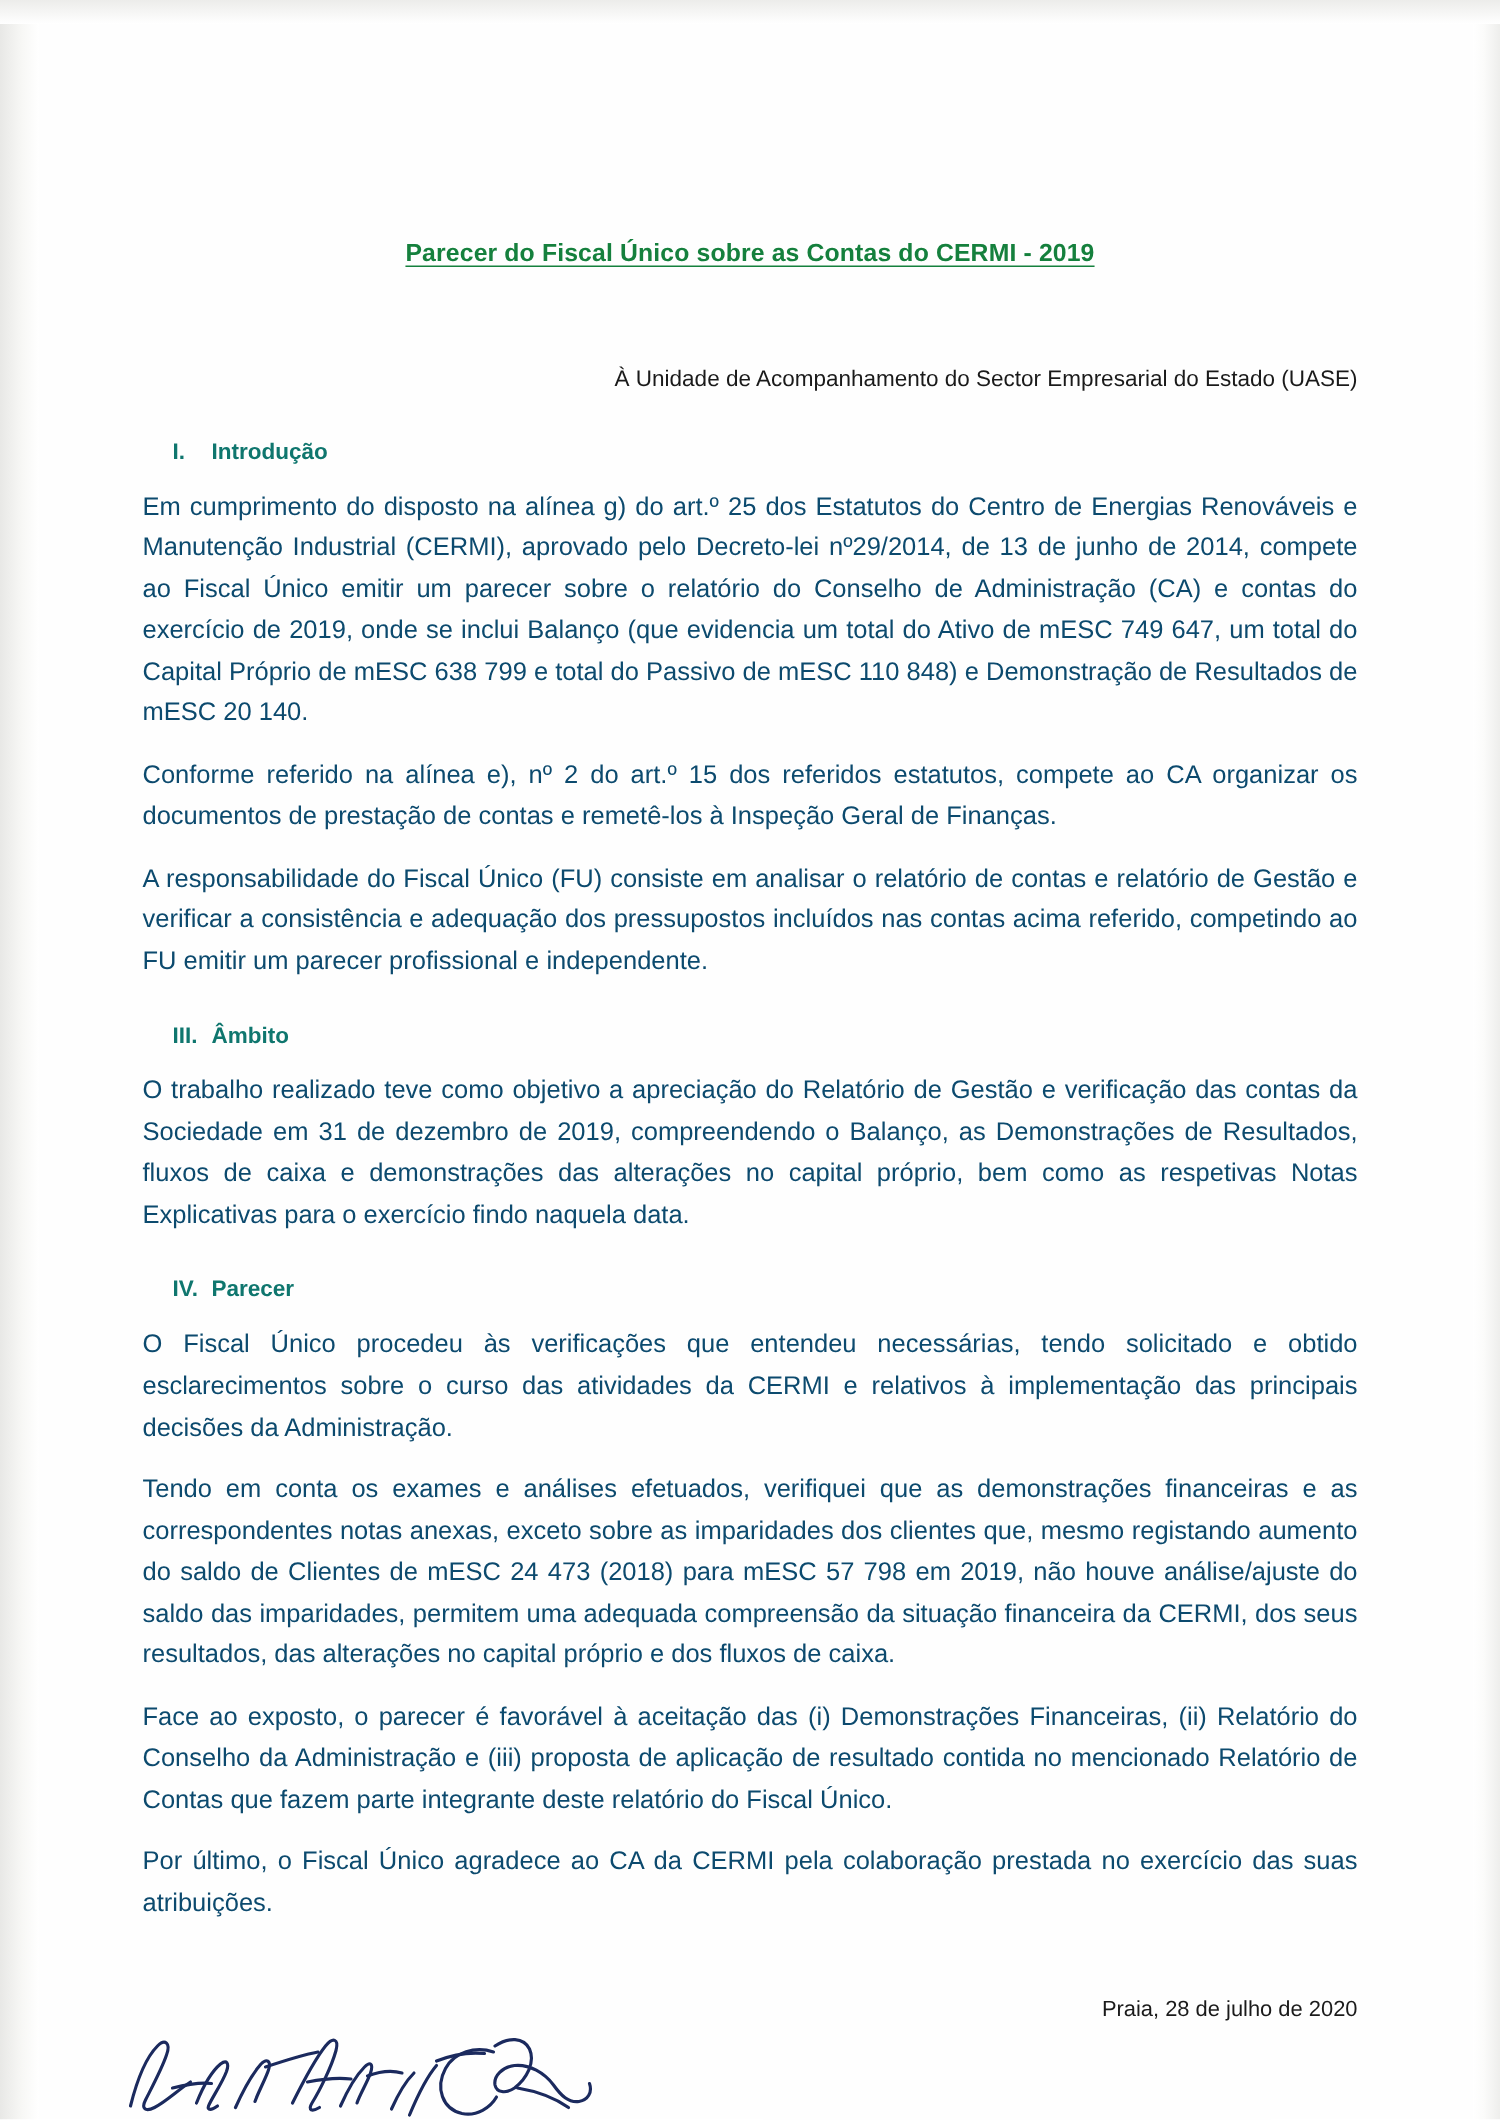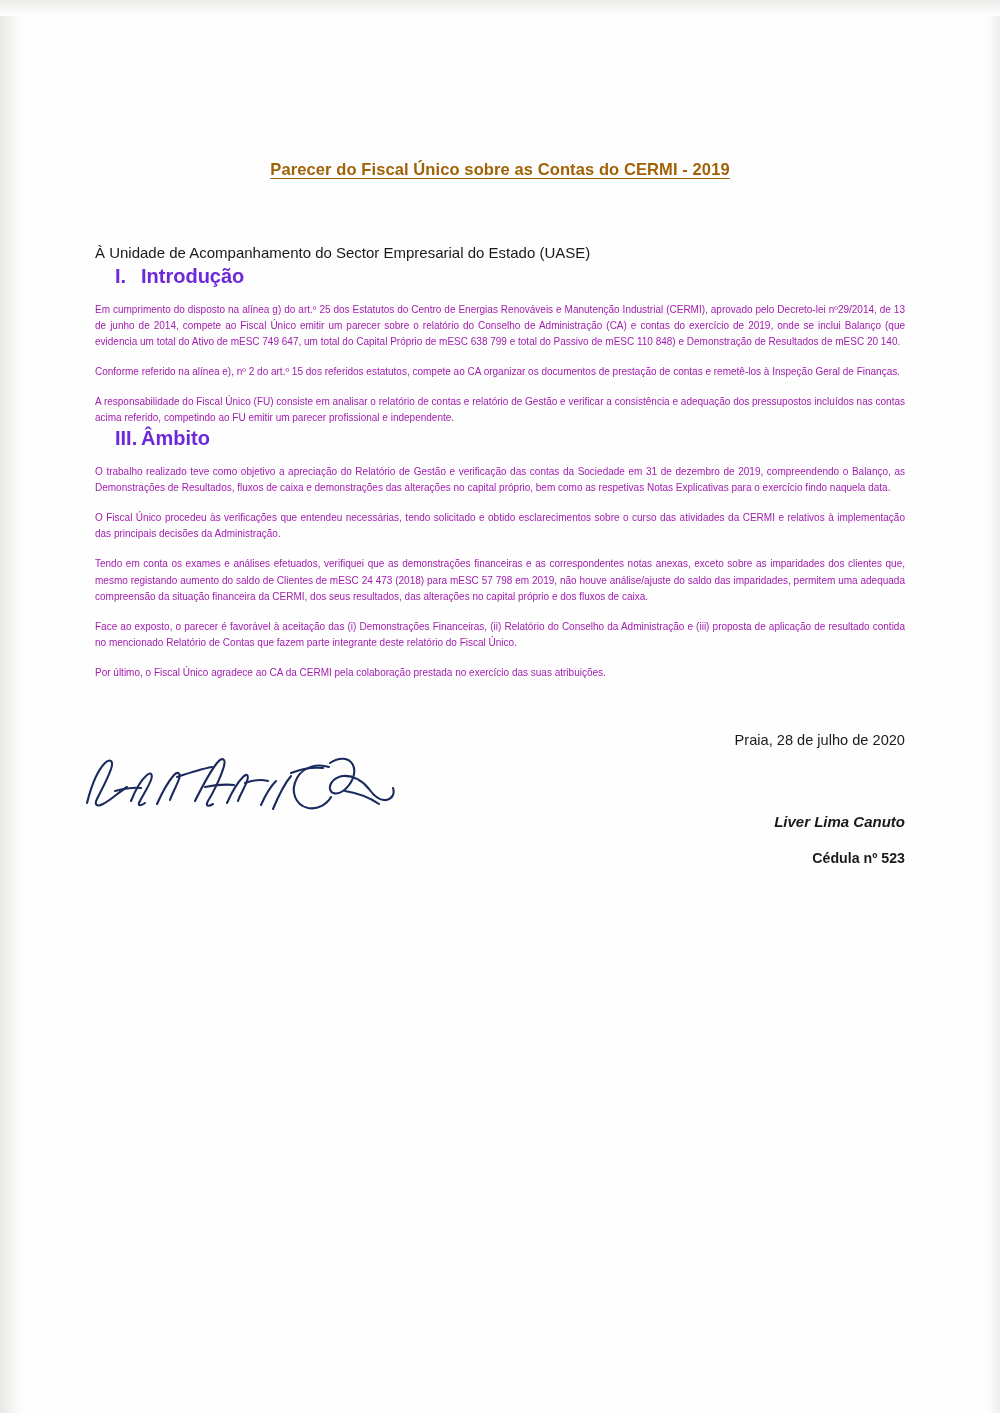--- a/index.html
+++ b/index.html
@@ -51,43 +51,45 @@
     width: 810px;
   }
   .doc-title {
     text-align: center;
     font-size: 16.5px;
     font-weight: bold;
     letter-spacing: .1px;
     text-decoration: underline;
     text-underline-offset: 3px;
     margin-top: 160px;
-    color: #a16207;
+    color: #15803d;
   }
   .addressee {
     margin-top: 63px;
     font-size: 15px;
     line-height: 1.5;
+    text-align: right;
   }
   .section-heading {
-    font-size: 20px;
+    font-size: 15px;
     font-weight: bold;
+    margin-top: 28px;
     padding-left: 20px;
-    color: #6d28d9;
+    color: #0f766e;
   }
   .section-heading .num {
     display: inline-block;
     min-width: 26px;
   }
   p.body {
-    font-size: 10px;
+    font-size: 17px;
     line-height: 1.62;
     text-align: justify;
     margin: 14px 0 0 0;
-    color: #a21caf;
+    color: #0c4a6e;
   }
   .blk-intro { margin-top: 16px; }
   .gap-lg { margin-top: 24px; }
   .sign-block {
     margin-top: 48px;
     font-size: 14.6px;
     line-height: 1.5;
     text-align: right;
   }
   .sign-date { font-size: 14.6px; }
@@ -138,20 +140,23 @@
     <p class="body blk-intro">Em cumprimento do disposto na alínea g) do art.º 25 dos Estatutos do Centro de Energias Renováveis e Manutenção Industrial (CERMI), aprovado pelo Decreto-lei nº29/2014, de 13 de junho de 2014, compete ao Fiscal Único emitir um parecer sobre o relatório do Conselho de Administração (CA) e contas do exercício de 2019, onde se inclui Balanço (que evidencia um total do Ativo de mESC 749 647, um total do Capital Próprio de mESC 638 799 e total do Passivo de mESC 110 848) e Demonstração de Resultados de mESC 20 140.</p>
 
     <p class="body">Conforme referido na alínea e), nº 2 do art.º 15 dos referidos estatutos, compete ao CA organizar os documentos de prestação de contas e remetê-los à Inspeção Geral de Finanças.</p>
     <p class="body gap-lg">A responsabilidade do Fiscal Único (FU) consiste em analisar o relatório de contas e relatório de Gestão e verificar a consistência e adequação dos pressupostos incluídos nas contas acima referido, competindo ao FU emitir um parecer profissional e independente.</p>
 
     <div class="section-heading">
       <span class="num">III.</span><span>Âmbito</span>
     </div>
     <p class="body">O trabalho realizado teve como objetivo a apreciação do Relatório de Gestão e verificação das contas da Sociedade em 31 de dezembro de 2019, compreendendo o Balanço, as Demonstrações de Resultados, fluxos de caixa e demonstrações das alterações no capital próprio, bem como as respetivas Notas Explicativas para o exercício findo naquela data.</p>
 
+    <div class="section-heading">
+      <span class="num">IV.</span><span>Parecer</span>
+    </div>
     <p class="body">O Fiscal Único procedeu às verificações que entendeu necessárias, tendo solicitado e obtido esclarecimentos sobre o curso das atividades da CERMI e relativos à implementação das principais decisões da Administração.</p>
     <p class="body gap-lg">Tendo em conta os exames e análises efetuados, verifiquei que as demonstrações financeiras e as correspondentes notas anexas, exceto sobre as imparidades dos clientes que, mesmo registando aumento do saldo de Clientes de mESC 24 473 (2018) para mESC 57 798 em 2019, não houve análise/ajuste do saldo das imparidades, permitem uma adequada compreensão da situação financeira da CERMI, dos seus resultados, das alterações no capital próprio e dos fluxos de caixa.</p>
     <p class="body gap-lg">Face ao exposto, o parecer é favorável à aceitação das (i) Demonstrações Financeiras, (ii) Relatório do Conselho da Administração e (iii) proposta de aplicação de resultado contida no mencionado Relatório de Contas que fazem parte integrante deste relatório do Fiscal Único.</p>
     <p class="body gap-lg">Por último, o Fiscal Único agradece ao CA da CERMI pela colaboração prestada no exercício das suas atribuições.</p>
 
     <div class="sign-block">
       <div class="sign-date">Praia, 28 de julho de 2020</div>
 
       <div class="signature-wrap">
         <svg class="signature-svg" width="330" height="76" viewBox="0 0 330 76">

